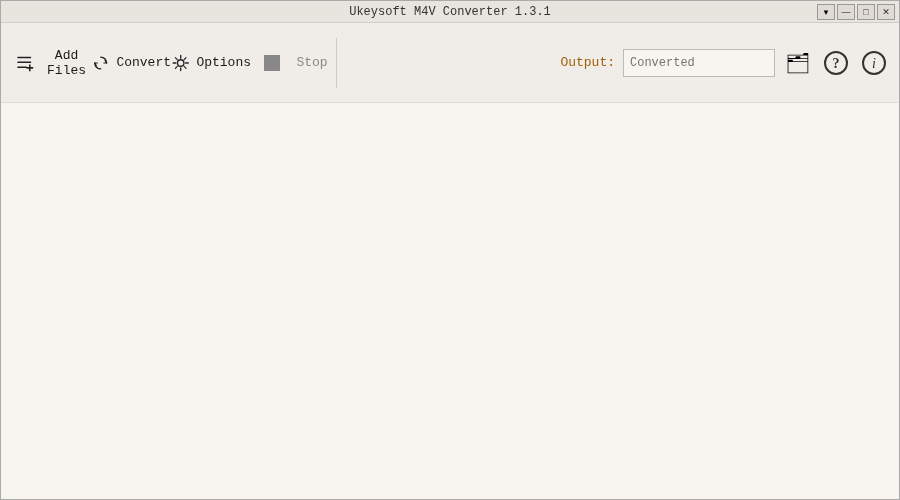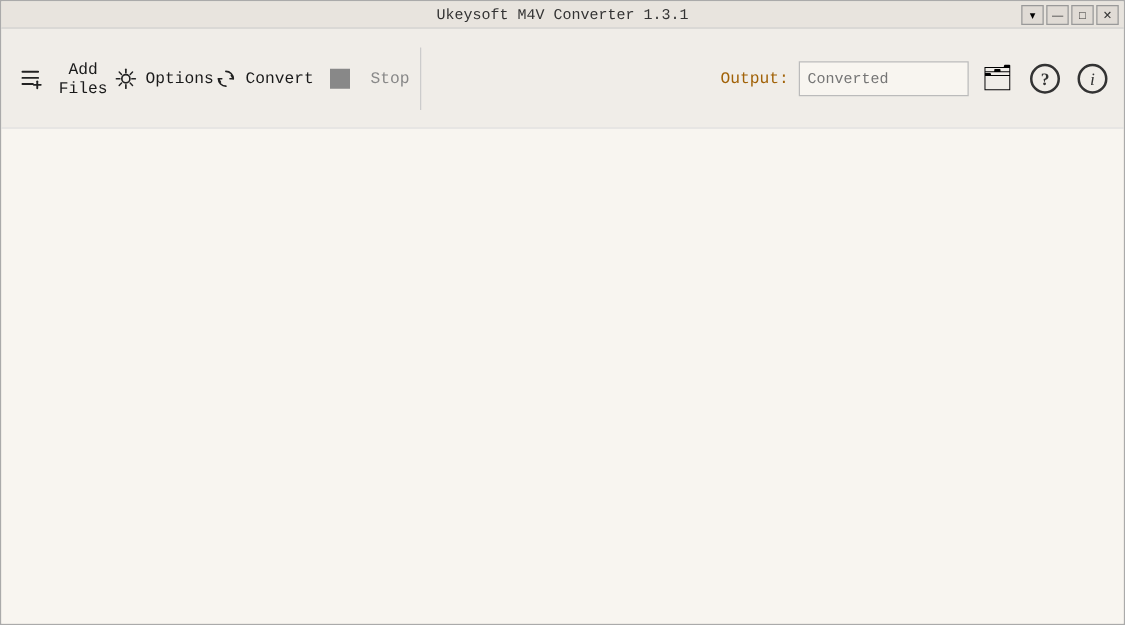--- a/index.html
+++ b/index.html
@@ -123,21 +123,21 @@
       gap: 8px;
     }
 
     .output-label {
       font-size: 13px;
       color: #a16207;
       font-family: 'Courier New', monospace;
     }
 
     .output-input {
-      width: 136px;
+      width: 152px;
       height: 28px;
       border: 1px solid #bbb;
       background: #f8f5f0;
       padding: 0 6px;
       font-size: 12px;
       font-family: 'Courier New', monospace;
       color: #888;
       outline: none;
     }
 
@@ -205,46 +205,46 @@
       <line x1="10" y1="24" x2="22" y2="24" stroke="#222" stroke-width="2.2" stroke-linecap="round"></line>
 
       <line x1="27" y1="21" x2="27" y2="29" stroke="#222" stroke-width="2.2" stroke-linecap="round"></line>
       <line x1="23" y1="25" x2="31" y2="25" stroke="#222" stroke-width="2.2" stroke-linecap="round"></line>
     </svg>
     <span class="toolbar-label">Add Files</span>
   </button>
 
   <button class="toolbar-btn">
     <svg class="icon-svg" viewBox="0 0 36 36" fill="none" xmlns="http://www.w3.org/2000/svg">
+
+      <path d="M18 7 A11 11 0 0 1 29 18" stroke="#222" stroke-width="2.5" fill="none" stroke-linecap="round"></path>
+      <path d="M18 29 A11 11 0 0 1 7 18" stroke="#222" stroke-width="2.5" fill="none" stroke-linecap="round"></path>
+
+      <polyline points="26,13 29,18 24,18" stroke="#222" stroke-width="2.2" fill="none" stroke-linecap="round" stroke-linejoin="round"></polyline>
+      <polyline points="10,23 7,18 12,18" stroke="#222" stroke-width="2.2" fill="none" stroke-linecap="round" stroke-linejoin="round"></polyline>
+    </svg>
+    <span class="toolbar-label">Convert</span>
+  </button>
+
+  <button class="toolbar-btn">
+    <svg class="icon-svg" viewBox="0 0 36 36" fill="none" xmlns="http://www.w3.org/2000/svg">
       <circle cx="18" cy="18" r="6" stroke="#222" stroke-width="2.5" fill="none"></circle>
 
       <line x1="18" y1="4" x2="18" y2="9" stroke="#222" stroke-width="2.5" stroke-linecap="round"></line>
       <line x1="18" y1="27" x2="18" y2="32" stroke="#222" stroke-width="2.5" stroke-linecap="round"></line>
       <line x1="4" y1="18" x2="9" y2="18" stroke="#222" stroke-width="2.5" stroke-linecap="round"></line>
       <line x1="27" y1="18" x2="32" y2="18" stroke="#222" stroke-width="2.5" stroke-linecap="round"></line>
       <line x1="8.1" y1="8.1" x2="11.6" y2="11.6" stroke="#222" stroke-width="2.2" stroke-linecap="round"></line>
       <line x1="24.4" y1="24.4" x2="27.9" y2="27.9" stroke="#222" stroke-width="2.2" stroke-linecap="round"></line>
       <line x1="27.9" y1="8.1" x2="24.4" y2="11.6" stroke="#222" stroke-width="2.2" stroke-linecap="round"></line>
       <line x1="11.6" y1="24.4" x2="8.1" y2="27.9" stroke="#222" stroke-width="2.2" stroke-linecap="round"></line>
     </svg>
     <span class="toolbar-label">Options</span>
   </button>
 
-  <button class="toolbar-btn">
-    <svg class="icon-svg" viewBox="0 0 36 36" fill="none" xmlns="http://www.w3.org/2000/svg">
-
-      <path d="M18 7 A11 11 0 0 1 29 18" stroke="#222" stroke-width="2.5" fill="none" stroke-linecap="round"></path>
-      <path d="M18 29 A11 11 0 0 1 7 18" stroke="#222" stroke-width="2.5" fill="none" stroke-linecap="round"></path>
-
-      <polyline points="26,13 29,18 24,18" stroke="#222" stroke-width="2.2" fill="none" stroke-linecap="round" stroke-linejoin="round"></polyline>
-      <polyline points="10,23 7,18 12,18" stroke="#222" stroke-width="2.2" fill="none" stroke-linecap="round" stroke-linejoin="round"></polyline>
-    </svg>
-    <span class="toolbar-label">Convert</span>
-  </button>
-
   <button class="toolbar-btn disabled">
     <svg class="icon-svg" viewBox="0 0 36 36" fill="none" xmlns="http://www.w3.org/2000/svg">
       <rect x="10" y="10" width="16" height="16" fill="#888"></rect>
     </svg>
     <span class="toolbar-label muted">Stop</span>
   </button>
 
   <div class="toolbar-separator"></div>
 
 

